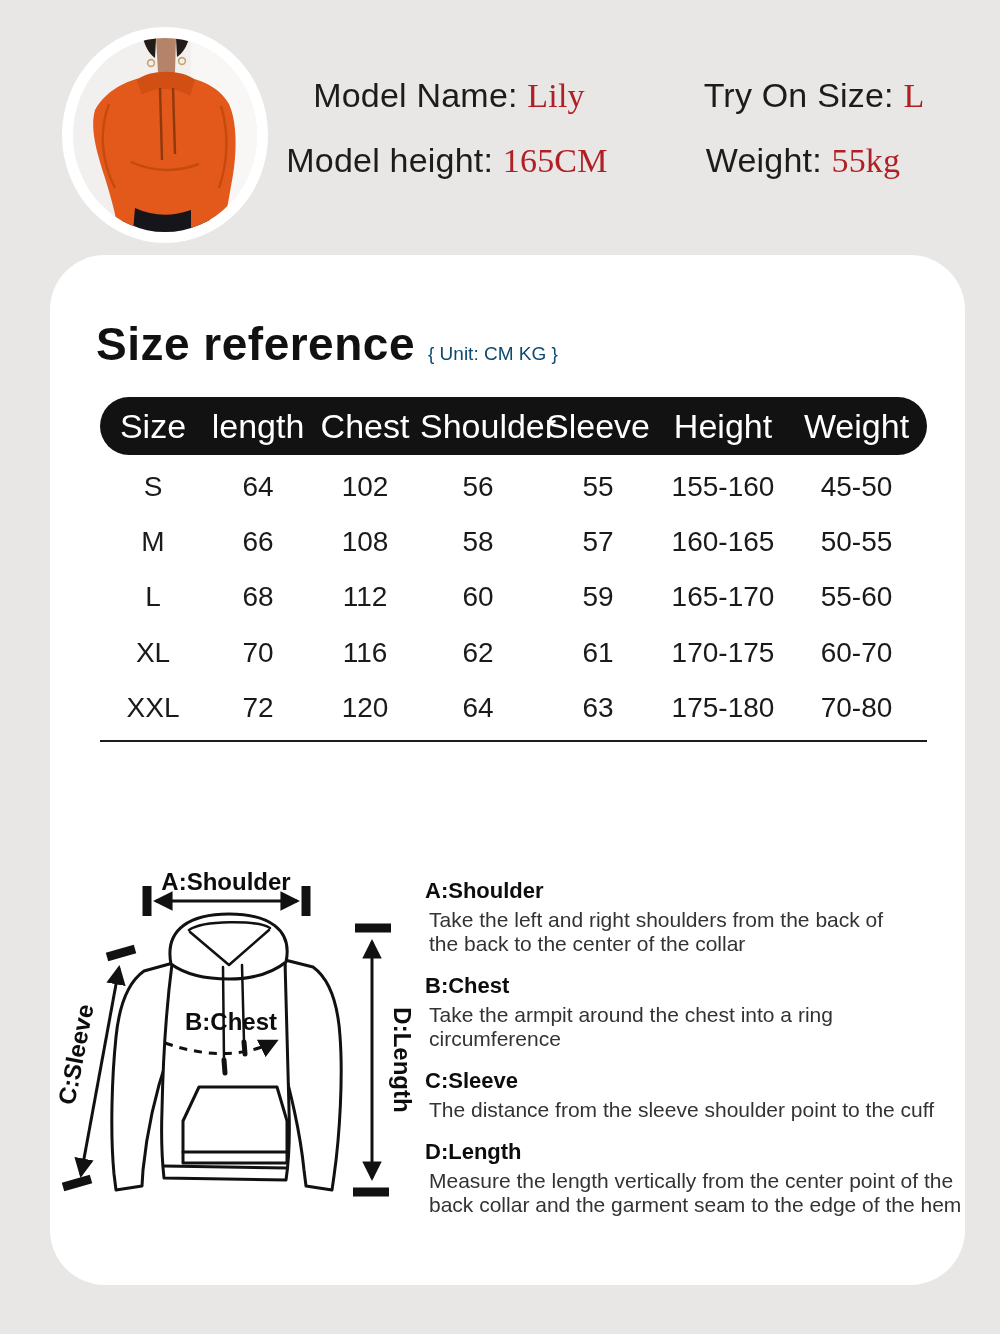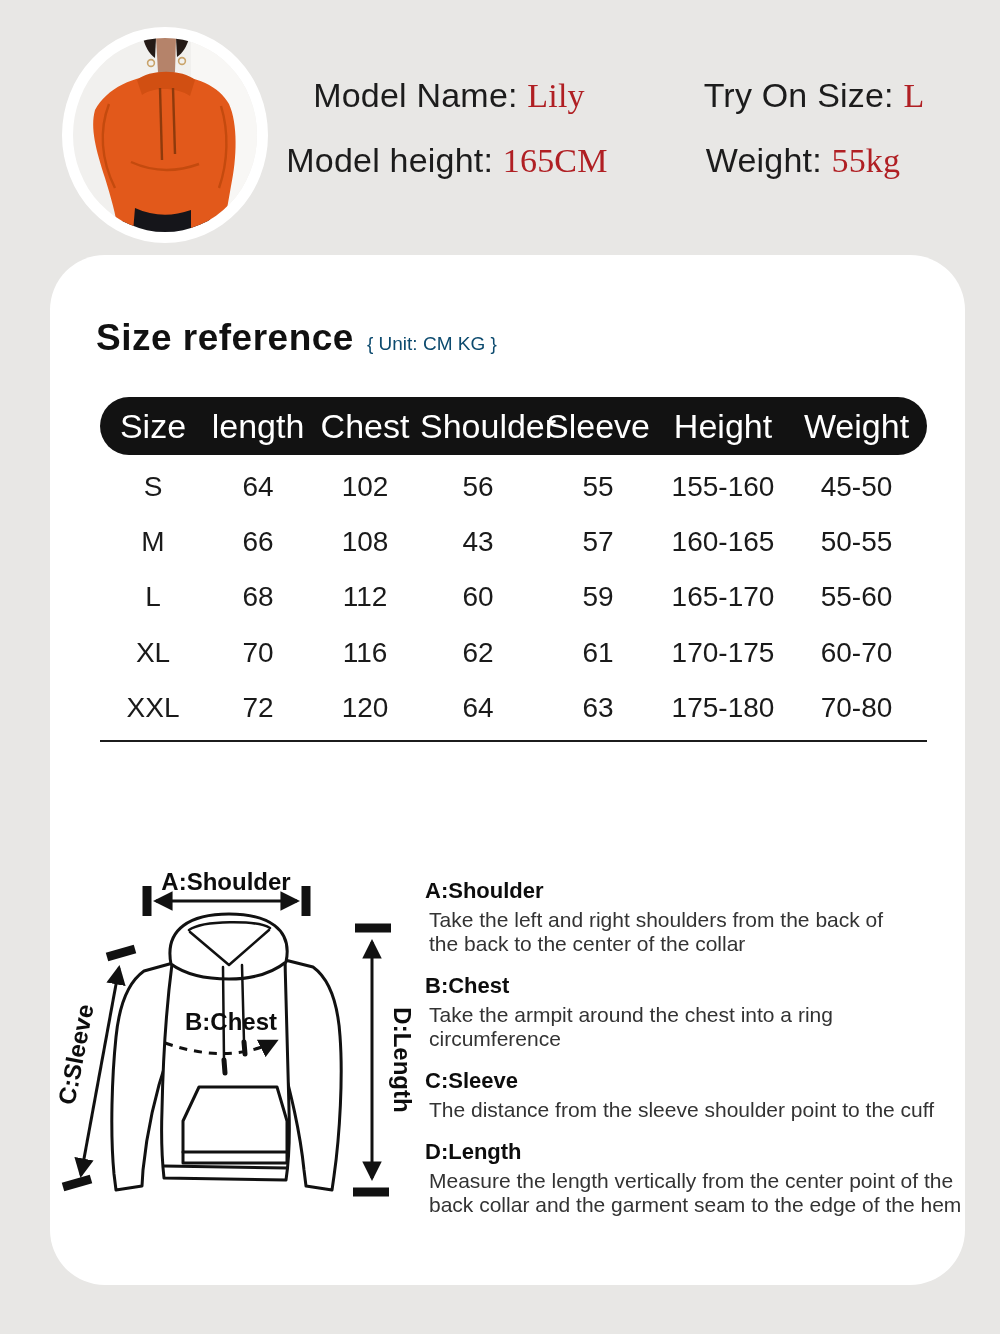--- a/index.html
+++ b/index.html
@@ -37,21 +37,21 @@
     position:absolute;left:50px;top:255px;
     width:915px;height:1030px;
     background:#ffffff;
     border-radius:55px;
   }
   .card-title-row{
     position:absolute;left:46px;top:62px;
     display:flex;align-items:baseline;gap:13px;
   }
   .card-title{
-    margin:0;font-size:37px;font-weight:700;color:#111;letter-spacing:0.5px;
+    margin:0;font-size:46px;font-weight:700;color:#111;letter-spacing:0.5px;
   }
   .unit-note{font-size:19px;color:#0c4a6e;}
 
   
   .grid7{
     display:grid;
     grid-template-columns:106px 104px 110px 116px 124px 126px 141px;
   }
   .table-head{
     position:absolute;left:50px;top:142px;
@@ -155,21 +155,21 @@
           <div class="cell">102</div>
           <div class="cell">56</div>
           <div class="cell">55</div>
           <div class="cell">155-160</div>
           <div class="cell">45-50</div>
         </div>
         <div class="trow grid7">
           <div class="cell">M</div>
           <div class="cell">66</div>
           <div class="cell">108</div>
-          <div class="cell">43</div>
+          <div class="cell">58</div>
           <div class="cell">57</div>
           <div class="cell">160-165</div>
           <div class="cell">50-55</div>
         </div>
         <div class="trow grid7">
           <div class="cell">L</div>
           <div class="cell">68</div>
           <div class="cell">112</div>
           <div class="cell">60</div>
           <div class="cell">59</div>

